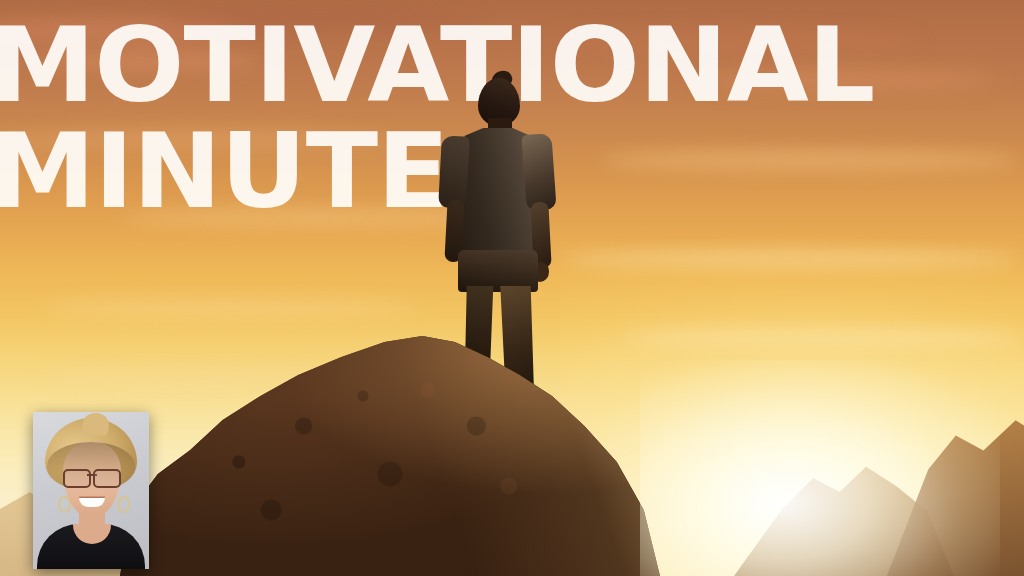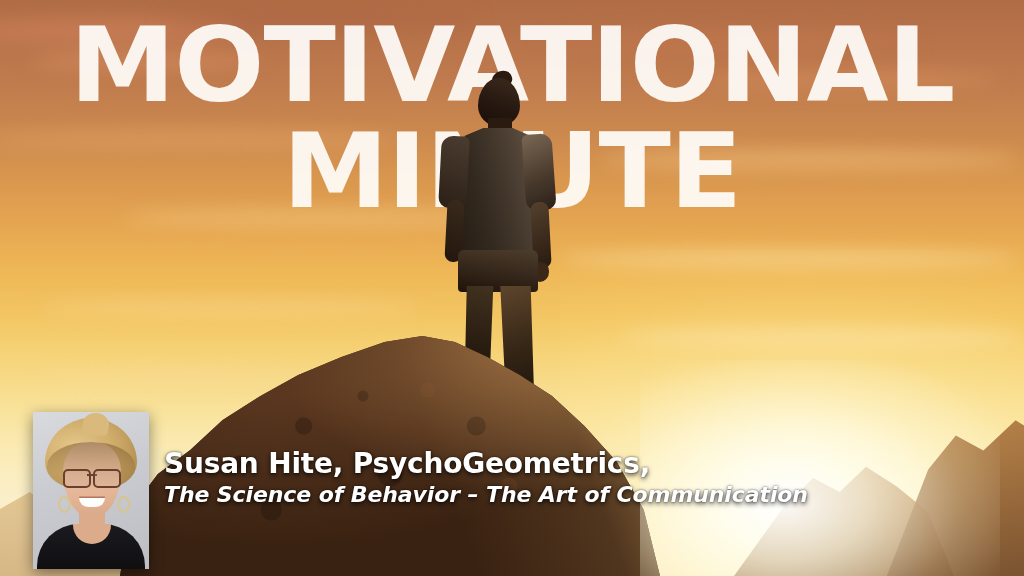--- a/index.html
+++ b/index.html
@@ -127,21 +127,21 @@
     position:absolute;left:120px;bottom:0;width:540px;height:300px;
     pointer-events:none;
     background:linear-gradient(250deg, rgba(255,214,140,.55) 0%, rgba(255,200,120,.12) 22%, rgba(0,0,0,0) 45%);
     clip-path:polygon(
       0% 100%, 2% 78%, 7% 66%, 13% 58%, 19% 48%, 26% 40%,
       33% 33%, 41% 27%, 49% 22%, 56% 20%, 62% 22%, 68% 27%,
       74% 33%, 80% 40%, 86% 50%, 92% 62%, 97% 78%, 100% 100%);
   }
 
   
-  .title-wrap{position:absolute;left:0;right:0;top:18px;text-align:center;pointer-events:none;}
+  .title-wrap{position:absolute;left:0;right:0;top:18px;text-align:left;pointer-events:none;}
   .title-line{
     font-family:"DejaVu Sans",sans-serif;
     font-weight:700;
     color:rgba(255,253,250,.93);
     letter-spacing:-1px;
     line-height:.92;
     text-transform:uppercase;
     transform:scaleX(1.02);
   }
   .title-1{font-size:104px;}
@@ -426,18 +426,16 @@
       <div class="p-lensR"></div>
     </div>
     <div class="p-mouth"></div>
     <div class="p-earringL"></div>
     <div class="p-earringR"></div>
     <div class="p-neck"></div>
     <div class="p-body"></div>
     <div class="p-neckline"></div>
   </div>
 
-  <div class="name">Susan Hite, PsychoGeometrics,</div>
-  <div class="tagline">The Science of Behavior – The Art of Communication</div>
 
 
 
 </div>
 
 </body></html>

